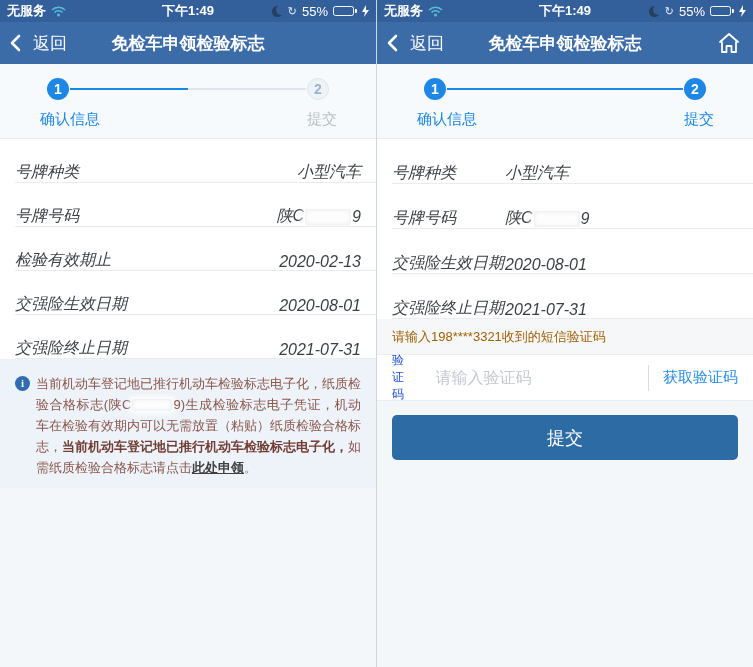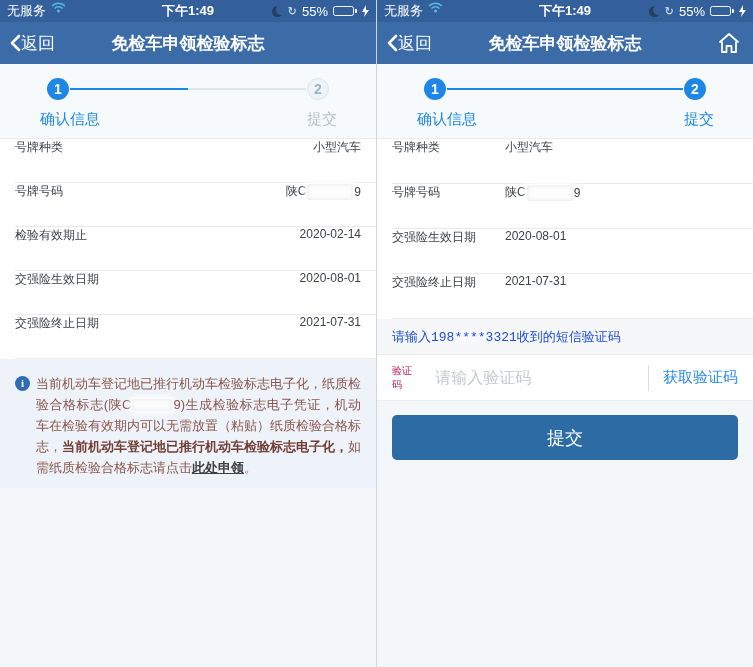--- a/index.html
+++ b/index.html
@@ -4,68 +4,68 @@
 <style>
   * { margin:0; padding:0; box-sizing:border-box; }
   html,body { width:753px; height:667px; }
   body { font-family:"Liberation Sans","DejaVu Sans",sans-serif; background:#ffffff; color:#3a3f45; }
   .screens { display:flex; width:753px; height:667px; background:#cfd6dc; }
   .panel { width:376px; height:667px; background:#f3f7f9; position:relative; overflow:hidden; }
   .panel.left { margin-right:1px; }
 
   
   .status-bar { height:22px; background:#33609a; color:#fff; font-size:13px; display:flex; align-items:center; padding:0 7px; position:relative; }
-  .status-left { display:flex; gap:5px; }
+  .status-left { display:flex; align-items:center; gap:5px;font-weight:bold; }
   .status-time { position:absolute; left:0; right:0; text-align:center; font-weight:bold; font-size:13px; }
   .status-right { margin-left:auto; display:flex; align-items:center; gap:5px; z-index:2; }
   .wifi-svg { display:inline-block; }
   .moon { width:11px; height:11px; border-radius:50%; background:#24405f; position:relative; display:inline-block; }
   .moon::after { content:""; position:absolute; left:4px; top:-1px; width:10px; height:10px; border-radius:50%; background:#33609a; }
   .rot-lock { font-size:11px; color:#dfe8f2; }
   .battery { display:flex; align-items:center; }
   .battery-body { width:21px; height:10px; border:1px solid rgba(255,255,255,.95); border-radius:2.5px; padding:1px; }
   .battery-fill { height:100%; width:55%; background:#59d65e; border-radius:1px; }
   .battery-tip { width:2px; height:4px; background:rgba(255,255,255,.95); border-radius:0 1px 1px 0; margin-left:1px; }
 
   
   .nav-bar { height:42px; background:#3b6ca7; color:#fff; position:relative; display:flex; align-items:center; justify-content:center; }
   .nav-title { font-size:17px; font-weight:bold; }
-  .back-btn { position:absolute; left:10px; top:0; height:42px; display:flex; align-items:center; gap:0; font-size:17px; color:#fff; cursor:pointer; }
+  .back-btn { position:absolute; left:10px; top:0; height:42px; display:flex; align-items:center; gap:12px; font-size:17px; color:#fff; cursor:pointer; }
   .home-btn { position:absolute; right:12px; top:0; height:42px; display:flex; align-items:center; cursor:pointer; }
 
   
   .steps { height:75px; background:#f7fafc; position:relative; border-bottom:1px solid #e9edf1; }
   .step-line { position:absolute; top:24px; left:70px; right:70px; height:2px; background:#dfe5eb; }
   .step-line .fill { height:100%; background:#1e87e5; }
   .step-circle { position:absolute; top:14px; width:22px; height:22px; border-radius:50%; font-size:14px; font-weight:bold; display:flex; align-items:center; justify-content:center; }
   .step-circle.c1 { left:47px; }
   .step-circle.c2 { right:47px; }
   .step-circle.active { background:#1e87e5; color:#fff; }
   .step-circle.inactive { background:#eef3f7; color:#9db4c9; border:1px solid #dde6ee; }
   .step-label { position:absolute; top:46px; font-size:15px; }
   .step-label.l1 { left:40px; }
   .step-label.l2 { right:39px; }
   .step-label.active { color:#1e87e5; }
   .step-label.inactive { color:#b6bfc9; }
 
   
   .form { background:#fff; }
-  .row { height:44px; display:flex; align-items:flex-start; padding:0 15px; position:relative; font-size:12px; background:#fff; }
+  .row { height:44px; display:flex; align-items:flex-end; padding:0 15px; position:relative; font-size:16px; background:#fff;font-style:italic; }
   .row::after { content:""; position:absolute; left:15px; right:0; bottom:0; height:1px; background:#ebebeb; }
   .row .label { color:#3a3f45; }
   .panel.left .row .value { margin-left:auto; color:#3a3f45; display:flex; align-items:center; }
   .panel.right .row { height:45px; }
   .panel.right .row .label { width:113px; flex:none; }
   .panel.right .row .value { color:#3a3f45; display:flex; align-items:center; }
   .blur-patch { display:inline-block; width:46px; height:16px; margin:0 1px; background:#fdfdfd; border-radius:3px; box-shadow:0 0 5px 3px rgba(255,255,255,.95), inset 0 0 4px rgba(190,198,205,.45); }
 
   
-  .sms-hint { height:36px; background:#f6f7f8; display:flex; align-items:center; padding:0 15px; font-size:13px; color:#1d4ed8; border-bottom:1px solid #ececec;font-family:Liberation Mono, monospace; }
+  .sms-hint { height:36px; background:#f6f7f8; display:flex; align-items:center; padding:0 15px; font-size:13px; color:#a16207; border-bottom:1px solid #ececec; }
   .code-row { height:46px; background:#fff; display:flex; align-items:center; padding:0 15px; border-bottom:1px solid #ececec; }
-  .code-label { font-size:10px; color:#be185d; margin-right:22px; }
+  .code-label { font-size:12px; color:#1d4ed8; margin-right:22px; }
   .code-input { flex:1; border:none; outline:none; font-size:16px; color:#3a3f45; background:transparent; font-family:inherit; }
   .code-input::placeholder { color:#c5cad0; }
   .v-divider { width:1px; height:26px; background:#d9dde2; margin:0 14px 0 6px; }
   .get-code { font-size:15px; color:#2a8ce8; white-space:nowrap; cursor:pointer; }
 
   
   .lower-left { background:#edf3f8; padding:14px 15px 10px; }
   .notice { font-size:13px; line-height:21px; color:#8a564c; text-align:justify; position:relative; padding-left:21px; }
   .info-icon { position:absolute; left:0; top:3px; width:15px; height:15px; border-radius:50%; background:#2f6cb0; color:#fff; font-size:11px; font-weight:bold; font-family:"Liberation Serif","DejaVu Serif",serif; display:flex; align-items:center; justify-content:center; }
   .notice .bold { font-weight:bold; color:#713d34; }
@@ -135,21 +135,21 @@
       <div class="row">
         <span class="label">号牌号码</span>
         <span class="value">
             <span>陕C</span>
             <span class="blur-patch"></span>
             <span>9</span>
           </span>
       </div>
       <div class="row">
         <span class="label">检验有效期止</span>
-        <span class="value">2020-02-14</span>
+        <span class="value">2020-02-13</span>
       </div>
       <div class="row">
         <span class="label">交强险生效日期</span>
         <span class="value">2020-08-01</span>
       </div>
       <div class="row">
         <span class="label">交强险终止日期</span>
         <span class="value">2021-07-31</span>
       </div>
     </div>

